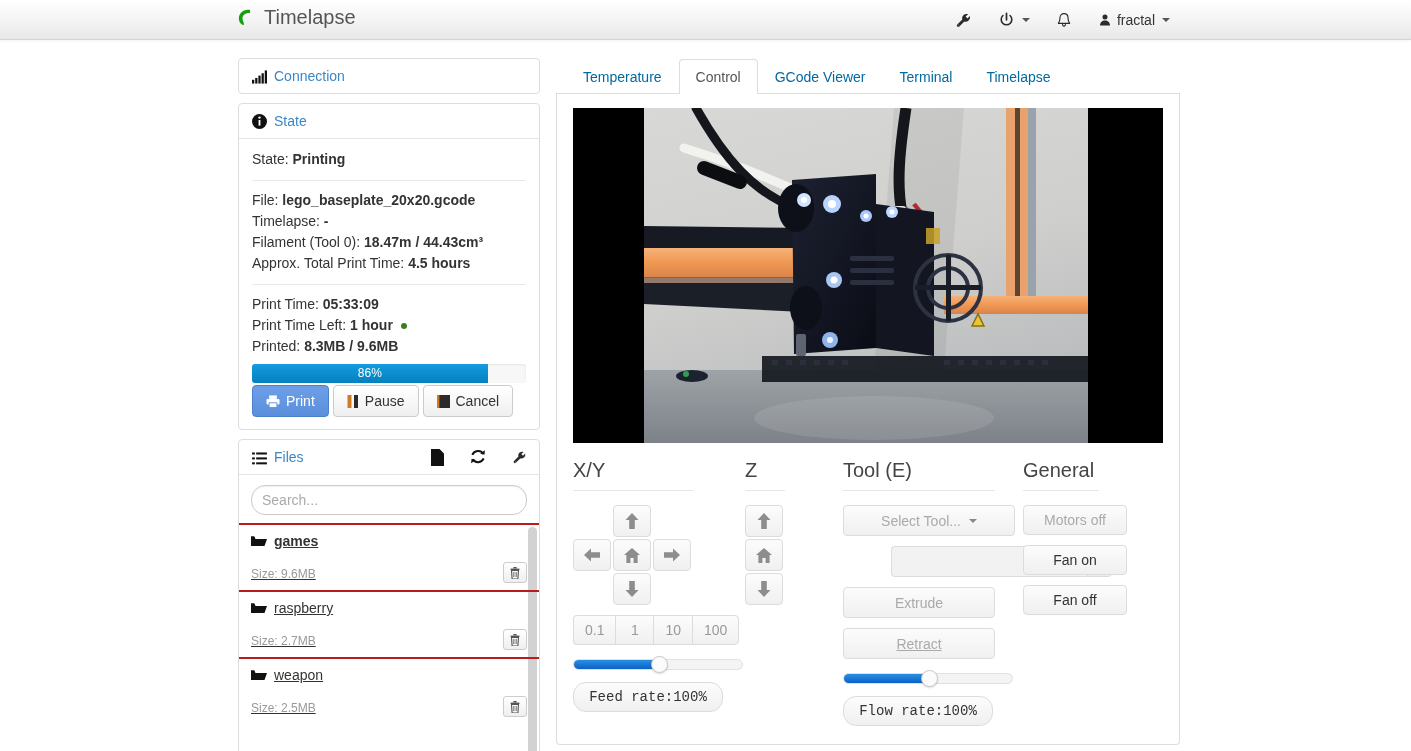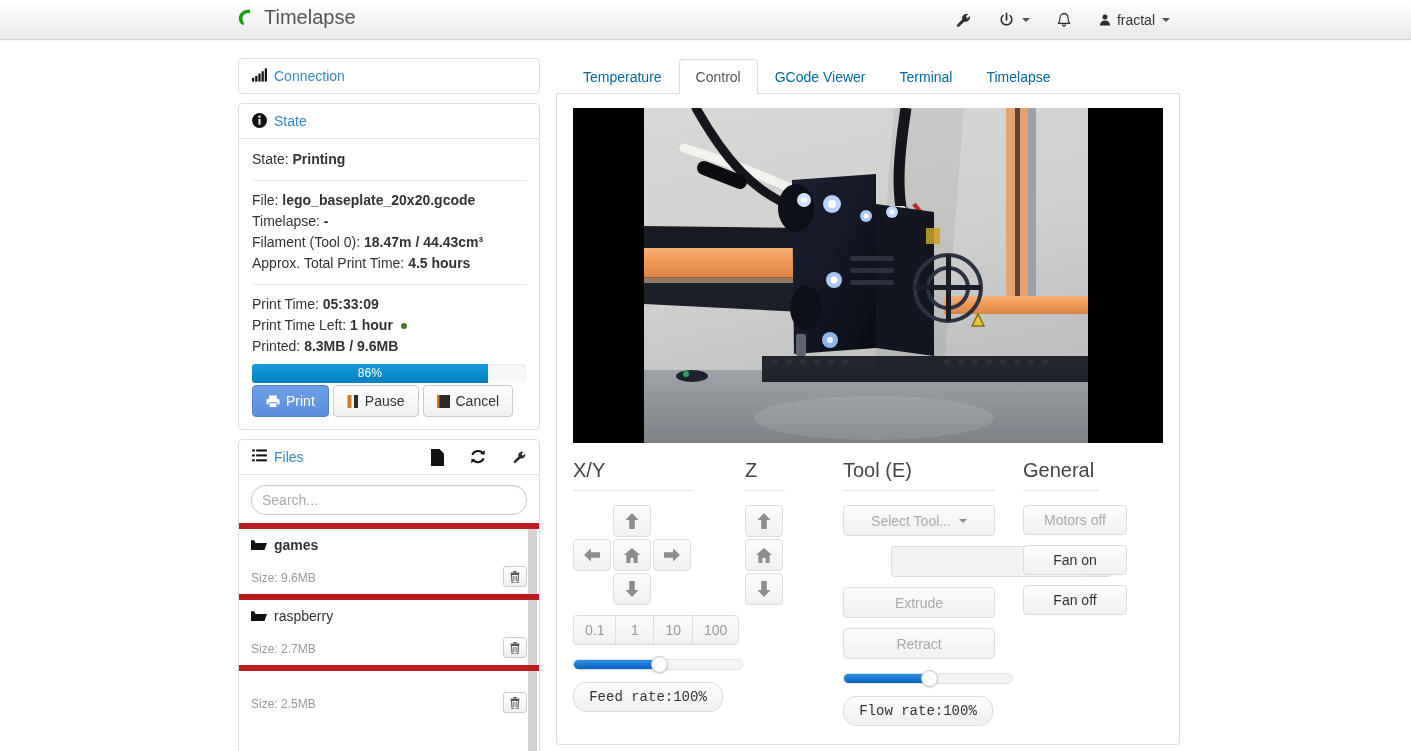--- a/index.html
+++ b/index.html
@@ -65,21 +65,21 @@
 
   
   .panel {
     background: #ffffff;
     border: 1px solid #dddddd;
     border-radius: 4px;
     margin-bottom: 9px;
   }
   .panel-head {
     padding: 9px 13px;
-    display: flex; align-items: flex-start;
+    display: flex; align-items: flex-end;
     font-size: 14px;
     position: relative;
   }
   .panel-head .ptitle {
     color: #3a87c8; cursor: pointer;
     margin-left: 7px;
   }
   .panel-head-icons {
     position: absolute; right: 12px; top: 0;
     height: 100%; display: flex; align-items: center; gap: 26px;
@@ -143,24 +143,25 @@
     border-radius: 14px;
     color: #555;
     outline: none;
     box-shadow: inset 0 1px 2px rgba(0,0,0,0.06);
   }
   .search-input::placeholder { color: #aaaaaa; }
 
   .file-list { position: relative; }
   .file-item {
     padding: 8px 12px 9px 12px;
-    border-top: 6px solid #b91c1c;
+    border-top: 2px solid #b91c1c;
     position: relative;
     min-height: 51px;
     cursor: pointer;
+    text-decoration: underline;
   }
   .file-item:first-child { border-top: none; }
   .file-name {
     font-size: 14px; color: #333;
     display: flex; align-items: center; gap: 7px;
   }
   .file-name.is-active { font-weight: bold; }
   .file-size { font-size: 12px; color: #999999; margin-top: 18px; }
   .trash-btn {
     position: absolute; right: 12px; bottom: 7px;
@@ -306,21 +307,21 @@
     border: 1px solid #dcdcdc; border-radius: 4px;
     background: linear-gradient(to bottom, #fcfcfc 0%, #f0f0f0 100%);
     font-size: 14px; color: #333;
     display: flex; align-items: center; justify-content: center;
     cursor: pointer; margin-bottom: 10px;
     font-family: "Liberation Sans", sans-serif;
   }
   .tbtn.disabled { color: #aaaaaa; cursor: default; }
 
   .selbtn {
-    width: 152px; height: 31px;
+    width: 172px; height: 31px;
     border: 1px solid #dcdcdc; border-radius: 4px;
     background: linear-gradient(to bottom, #fcfcfc 0%, #f0f0f0 100%);
     font-size: 14px; color: #aaaaaa;
     display: flex; align-items: center; justify-content: center; gap: 8px;
     cursor: pointer; margin-bottom: 10px;
   }
   .caret-gray {
     width: 0; height: 0;
     border-left: 4px solid transparent;
     border-right: 4px solid transparent;
@@ -356,21 +357,21 @@
     font-size: 14px; color: #aaaaaa;
     display: flex; align-items: center; justify-content: center;
     cursor: pointer; margin-bottom: 10px;
   }
   .retract-btn {
     width: 152px; height: 31px;
     border: 1px solid #dcdcdc; border-radius: 4px;
     background: linear-gradient(to bottom, #fcfcfc 0%, #f0f0f0 100%);
     font-size: 14px; color: #aaaaaa;
     display: flex; align-items: center; justify-content: center;
-    cursor: pointer; margin-top: 10px;
+    cursor: pointer; margin-top: 10px; text-decoration: underline;
   }
 </style>
 </head>
 <body>
 
 <div class="navbar">
   <a class="brand" href="#">
     <svg class="brand-logo" viewBox="0 0 20 20">
       <path d="M14 3 C7 2, 2 7, 3 13 C3.6 16.5, 6 18, 8 18 C8 15, 6.5 14, 6.5 11.5 C6.5 8, 9.5 5.5, 14 6 Z" fill="#13a10e"></path>
     </svg>
@@ -575,20 +576,27 @@
                 <svg width="10" height="12" viewBox="0 0 10 12">
                   <rect x="0.6" y="1.6" width="8.8" height="1.5" fill="#555"></rect>
                   <rect x="3.4" y="0" width="3.2" height="1.5" fill="#555"></rect>
                   <path d="M1.5 3.4 L8.5 3.4 L7.9 12 L2.1 12 Z" fill="none" stroke="#555" stroke-width="1.1"></path>
                   <rect x="3.4" y="5" width="0.9" height="5" fill="#555"></rect>
                   <rect x="5.7" y="5" width="0.9" height="5" fill="#555"></rect>
                 </svg>
               </div>
             </div>
             <div class="file-item">
+              <div class="file-name">
+                <svg width="16" height="12" viewBox="0 0 16 12">
+                  <path d="M0 1.5 L0 11 L13.5 11 L16 4 L4.4 4 L3.2 1.5 Z" fill="#111"></path>
+                  <path d="M0 1.5 L3.2 1.5 L4.4 4 L0 4 Z" fill="#111"></path>
+                </svg>
+                <span>weapon</span>
+              </div>
               <div class="file-size">Size: 2.5MB</div>
               <div class="trash-btn">
                 <svg width="10" height="12" viewBox="0 0 10 12">
                   <rect x="0.6" y="1.6" width="8.8" height="1.5" fill="#555"></rect>
                   <rect x="3.4" y="0" width="3.2" height="1.5" fill="#555"></rect>
                   <path d="M1.5 3.4 L8.5 3.4 L7.9 12 L2.1 12 Z" fill="none" stroke="#555" stroke-width="1.1"></path>
                   <rect x="3.4" y="5" width="0.9" height="5" fill="#555"></rect>
                   <rect x="5.7" y="5" width="0.9" height="5" fill="#555"></rect>
                 </svg>
               </div>

